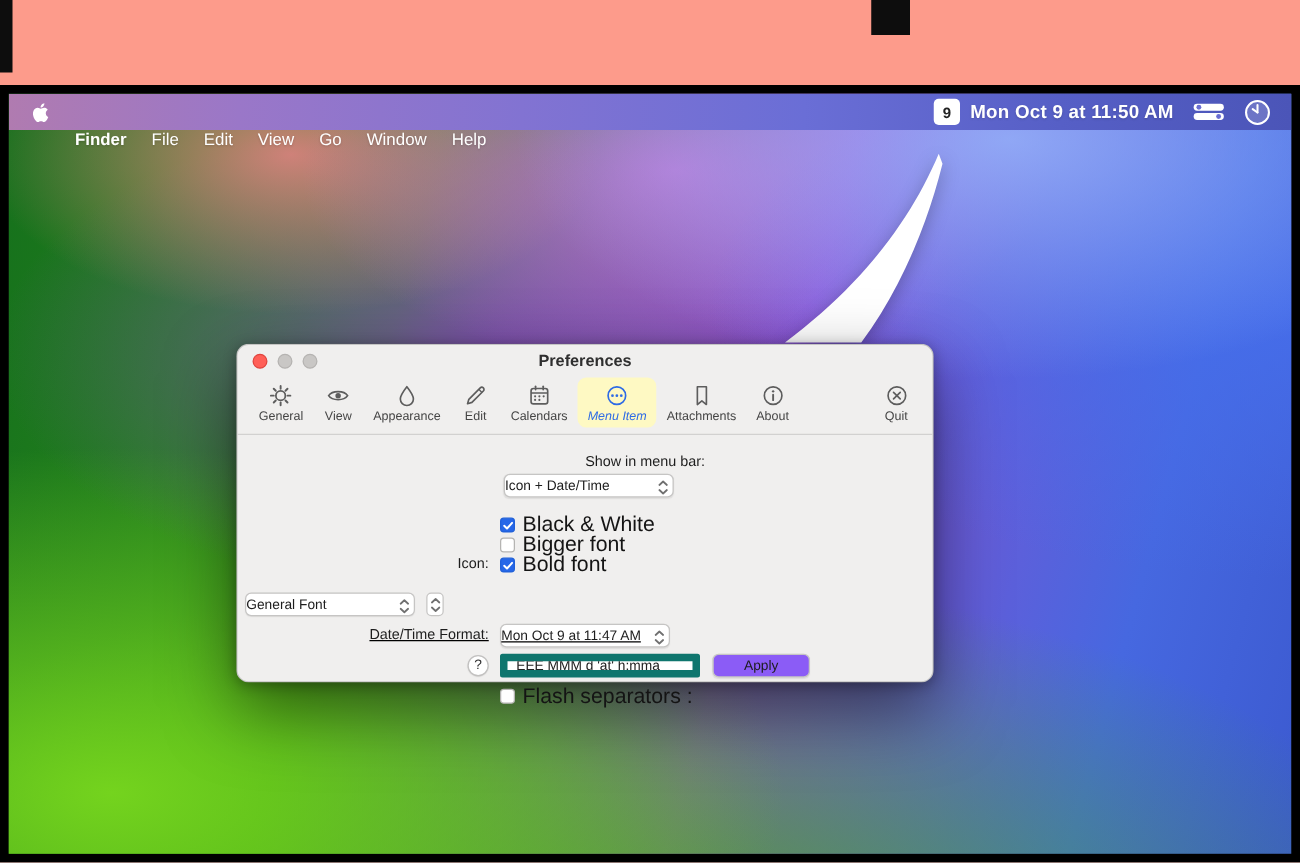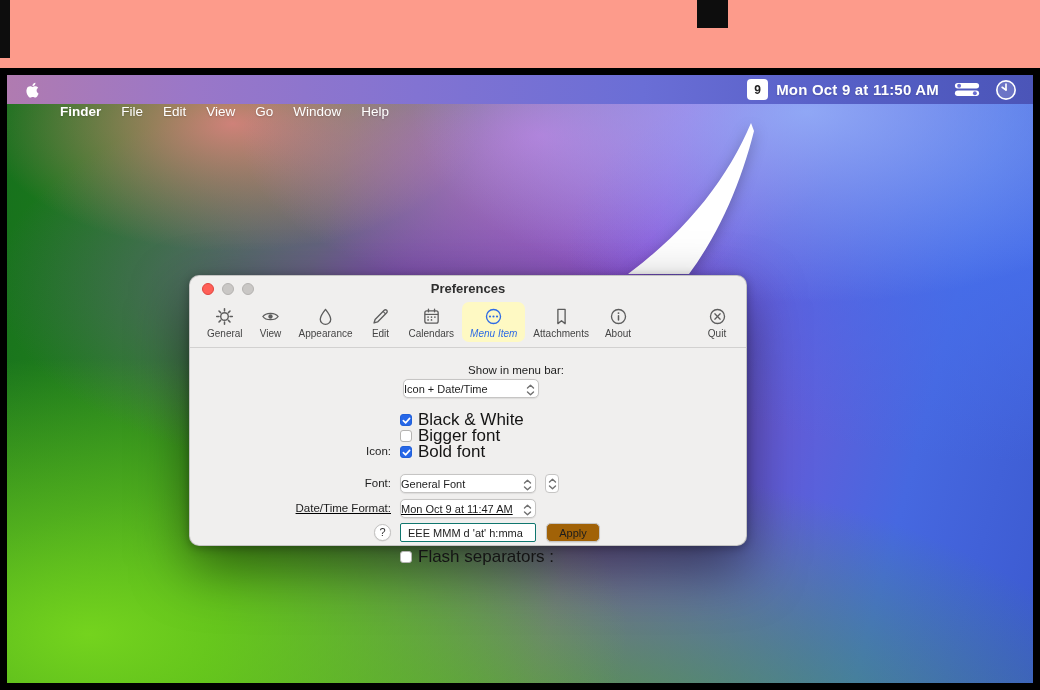--- a/index.html
+++ b/index.html
@@ -86,23 +86,23 @@
   .checkbox { width:12px; height:12px; border-radius:3px; background:#fff; border:1px solid #b5b4b2;
     display:flex; align-items:center; justify-content:center; flex:none; }
   .checkbox svg { visibility:hidden; }
   .checkbox.checked { background:#2667e8; border-color:#2060d8; }
   .checkbox.checked svg { visibility:visible; }
   .cb-label { font-size:17px; color:#141414; margin-left:6px; white-space:nowrap; }
 
   .help-btn { width:17px; height:17px; border-radius:50%; background:#fff; border:1px solid #c2c1c0;
     font-size:11px; color:#333; line-height:15px; text-align:center; box-shadow:0 .5px 1px rgba(0,0,0,.12);
     font-family:"Liberation Sans", sans-serif; display:inline-block; }
-  .format-input { width:136px; height:19px; border:1px solid #0f766e; border-radius:2px; background:#fff;
+  .format-input { width:160px; height:19px; border:6px solid #0f766e; border-radius:2px; background:#fff;
     font-size:11px; color:#222; padding:0 7px; font-family:"Liberation Sans", sans-serif; outline:none; }
-  .apply-btn { width:54px; height:19px; margin-left:10px; background:#a16207; border:1px solid #c6c5c4;
+  .apply-btn { width:78px; height:19px; margin-left:10px; background:#8b5cf6; border:1px solid #c6c5c4;
     border-radius:5px; font-size:11px; color:#1d1d1d; font-family:"Liberation Sans", sans-serif;
     box-shadow:0 .5px 1px rgba(0,0,0,.08); }
 </style>
 </head>
 <body>
 
 <div class="canvas">
   <div class="deco-left"></div>
   <div class="deco-right"></div>
 
@@ -311,21 +311,20 @@
                   <svg viewBox="0 0 10 10" width="9" height="9">
                       <path d="M1.5 5.2 L4 7.6 L8.5 2.6" stroke="#fff" stroke-width="1.8" fill="none" stroke-linecap="round" stroke-linejoin="round"></path>
                     </svg>
                 </span>
                 <span class="cb-label">Bold font</span>
               </div>
             </div>
           </div>
 
           <div class="form-row r3">
-            <span class="form-label">Font:</span>
             <div class="popup">
               <span class="popup-value">General Font</span>
               <span class="popup-arrows">
                 <svg width="9" height="14" viewBox="0 0 9 14">
                     <path d="M1.5 5 L4.5 2.2 L7.5 5" fill="none" stroke="#707070" stroke-width="1.4" stroke-linecap="round" stroke-linejoin="round"></path>
                     <path d="M1.5 9 L4.5 11.8 L7.5 9" fill="none" stroke="#707070" stroke-width="1.4" stroke-linecap="round" stroke-linejoin="round"></path>
                   </svg>
               </span>
             </div>
             <span class="stepper">

